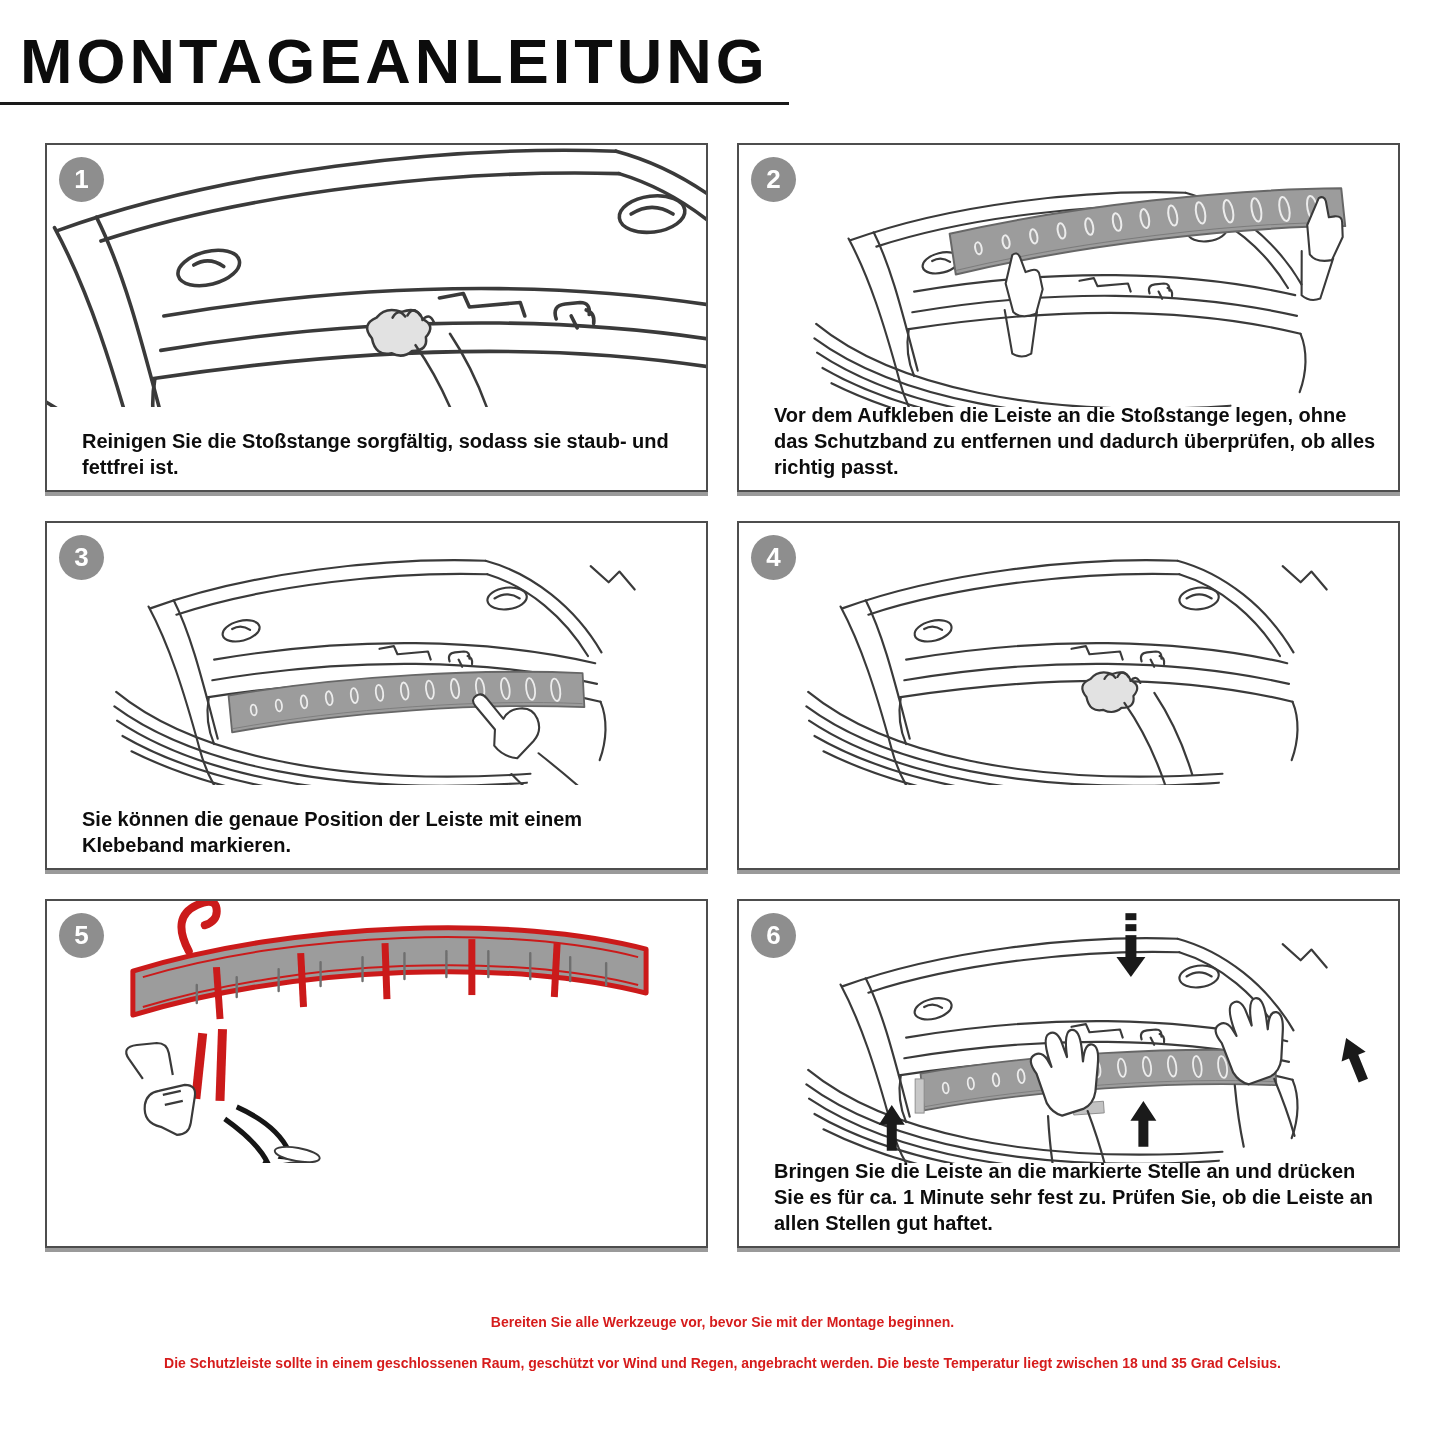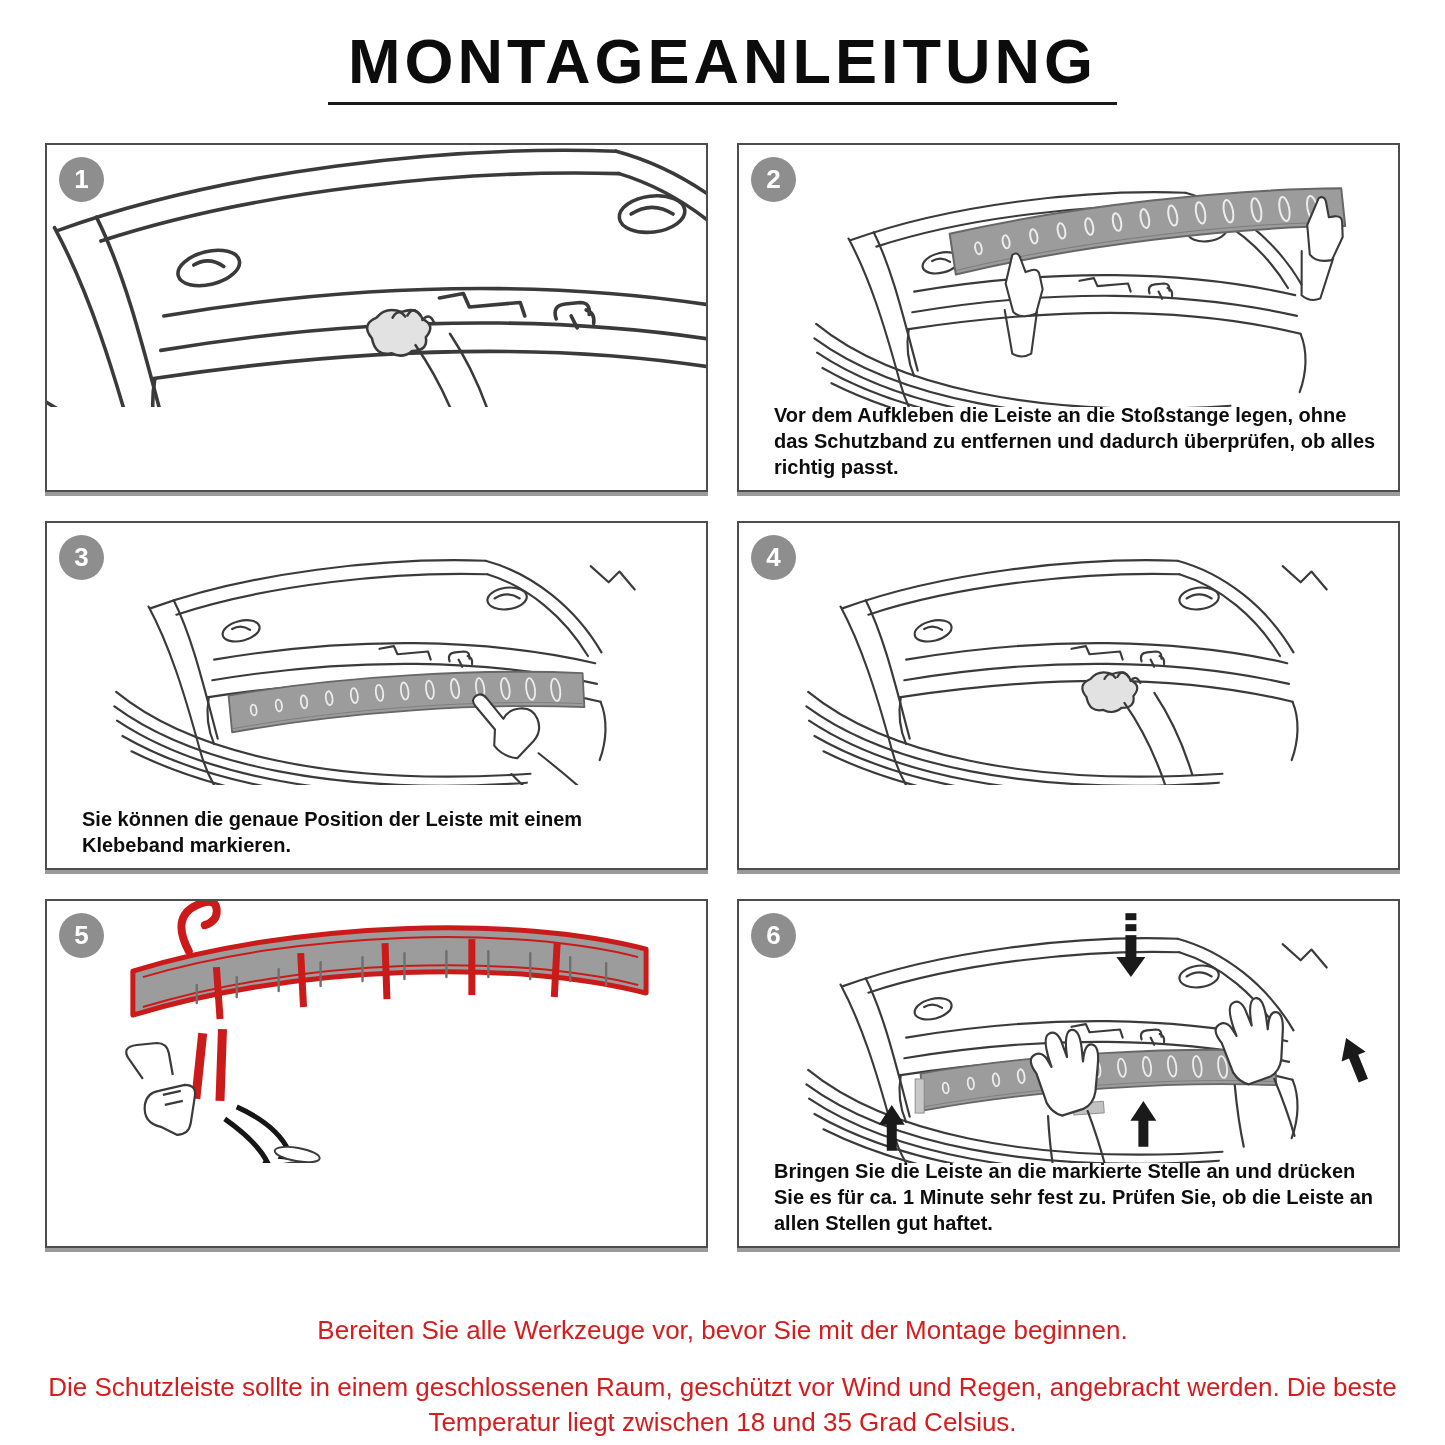--- a/index.html
+++ b/index.html
@@ -1,20 +1,20 @@
 <!DOCTYPE html>
 <html><head>
 <meta charset="utf-8">
 <style>
   html,body{margin:0;padding:0;}
   body{
     width:1445px;height:1445px;position:relative;background:#ffffff;
     font-family:"Liberation Sans", sans-serif;color:#111;overflow:hidden;
   }
-  .title-wrap{position:absolute;top:28px;left:0;width:100%;text-align:center;}
+  .title-wrap{position:absolute;top:28px;left:0;width:100%;text-align:left;}
   .title-text{
     display:inline-block;font-size:63px;font-weight:bold;letter-spacing:4px;
     color:#0c0c0c;border-bottom:3px solid #1a1a1a;padding:0 20px 8px 20px;line-height:1.05;
   }
   .grid{
     position:absolute;left:45px;top:143px;
     display:grid;grid-template-columns:663px 663px;gap:29px 29px;
   }
   .panel{
     position:relative;width:663px;height:349px;box-sizing:border-box;
@@ -25,21 +25,21 @@
     position:absolute;top:12px;left:12px;width:45px;height:45px;border-radius:50%;
     background:#8e8e8e;color:#fff;font-size:26px;font-weight:bold;
     display:flex;align-items:center;justify-content:center;z-index:3;
   }
   .illus{position:absolute;left:0;top:0;width:659px;height:262px;z-index:1;}
   .caption{
     position:absolute;left:35px;right:20px;bottom:10px;margin:0;z-index:2;
     font-size:20px;font-weight:bold;line-height:1.3;color:#0d0d0d;
   }
   .footer{position:absolute;top:1313px;left:0;width:100%;text-align:center;}
-  .footer p{margin:0;font-size:26px;font-weight:normal;color:#d61c1c;line-height:1.35;}
+  .footer p{margin:0;font-size:14px;font-weight:bold;color:#d61c1c;line-height:1.35;}
   .footer .f2{margin:22px auto 8px;max-width:1350px;}
   .defs-hidden{position:absolute;width:0;height:0;overflow:hidden;}
 </style>
 </head>
 <body>
 
 <svg class="defs-hidden" aria-hidden="true">
   <defs>
     <g id="car" stroke="#3a3a3a" fill="none" stroke-width="2.4" stroke-linecap="round" stroke-linejoin="round">
       <path d="M93,75 C116,118 132,168 150,234 C156,256 164,272 172,283"></path>
@@ -127,20 +127,21 @@
 </header>
 
 <main class="grid">
 
   <section class="panel">
     <div class="badge">1</div>
     <svg class="illus" viewBox="0 0 660 262">
       <use href="#car" transform="scale(1.5) translate(-88,-20)"></use>
       <use href="#hand-wipe" transform="translate(330,175) scale(1.15)"></use>
     </svg>
+    <p class="caption">Reinigen Sie die Stoßstange sorgfältig, sodass sie staub- und fettfrei ist.</p>
   </section>
 
   <section class="panel">
     <div class="badge">2</div>
     <svg class="illus" viewBox="0 0 660 262">
       <use href="#car" transform="translate(26,26) scale(0.90)"></use>
       <use href="#strip" transform="rotate(-3 380 180) translate(34,-94)"></use>
       <use href="#hand-pinch" transform="translate(268,110) scale(0.95)"></use>
       <use href="#hand-pinch" transform="translate(575,52) rotate(10) scale(0.95)"></use>
     </svg>

